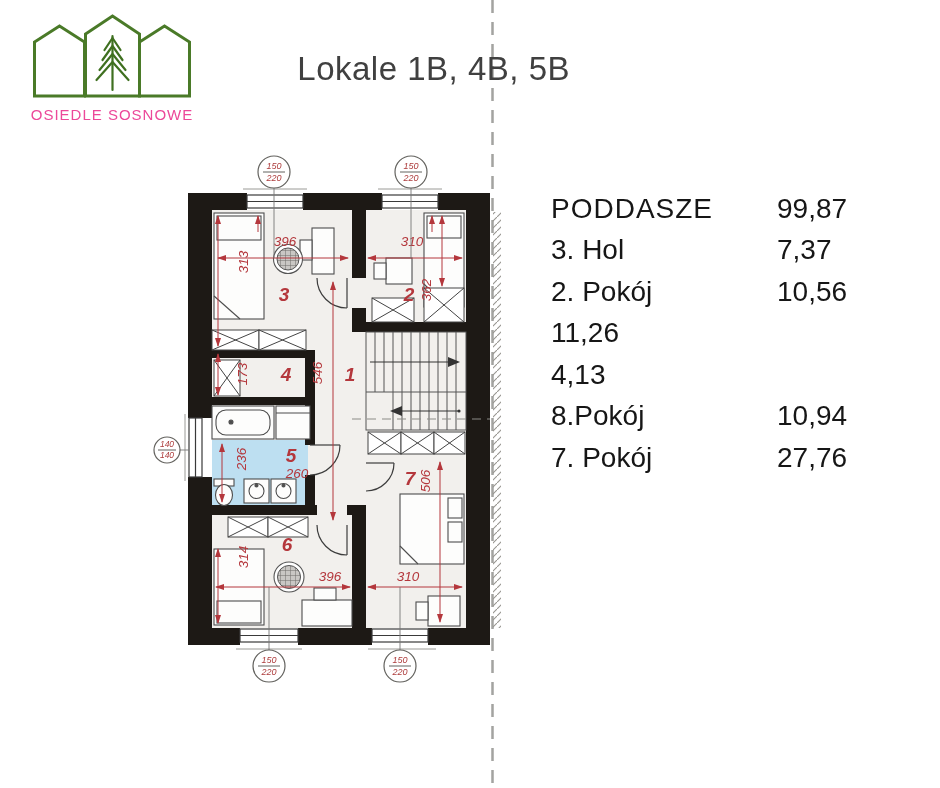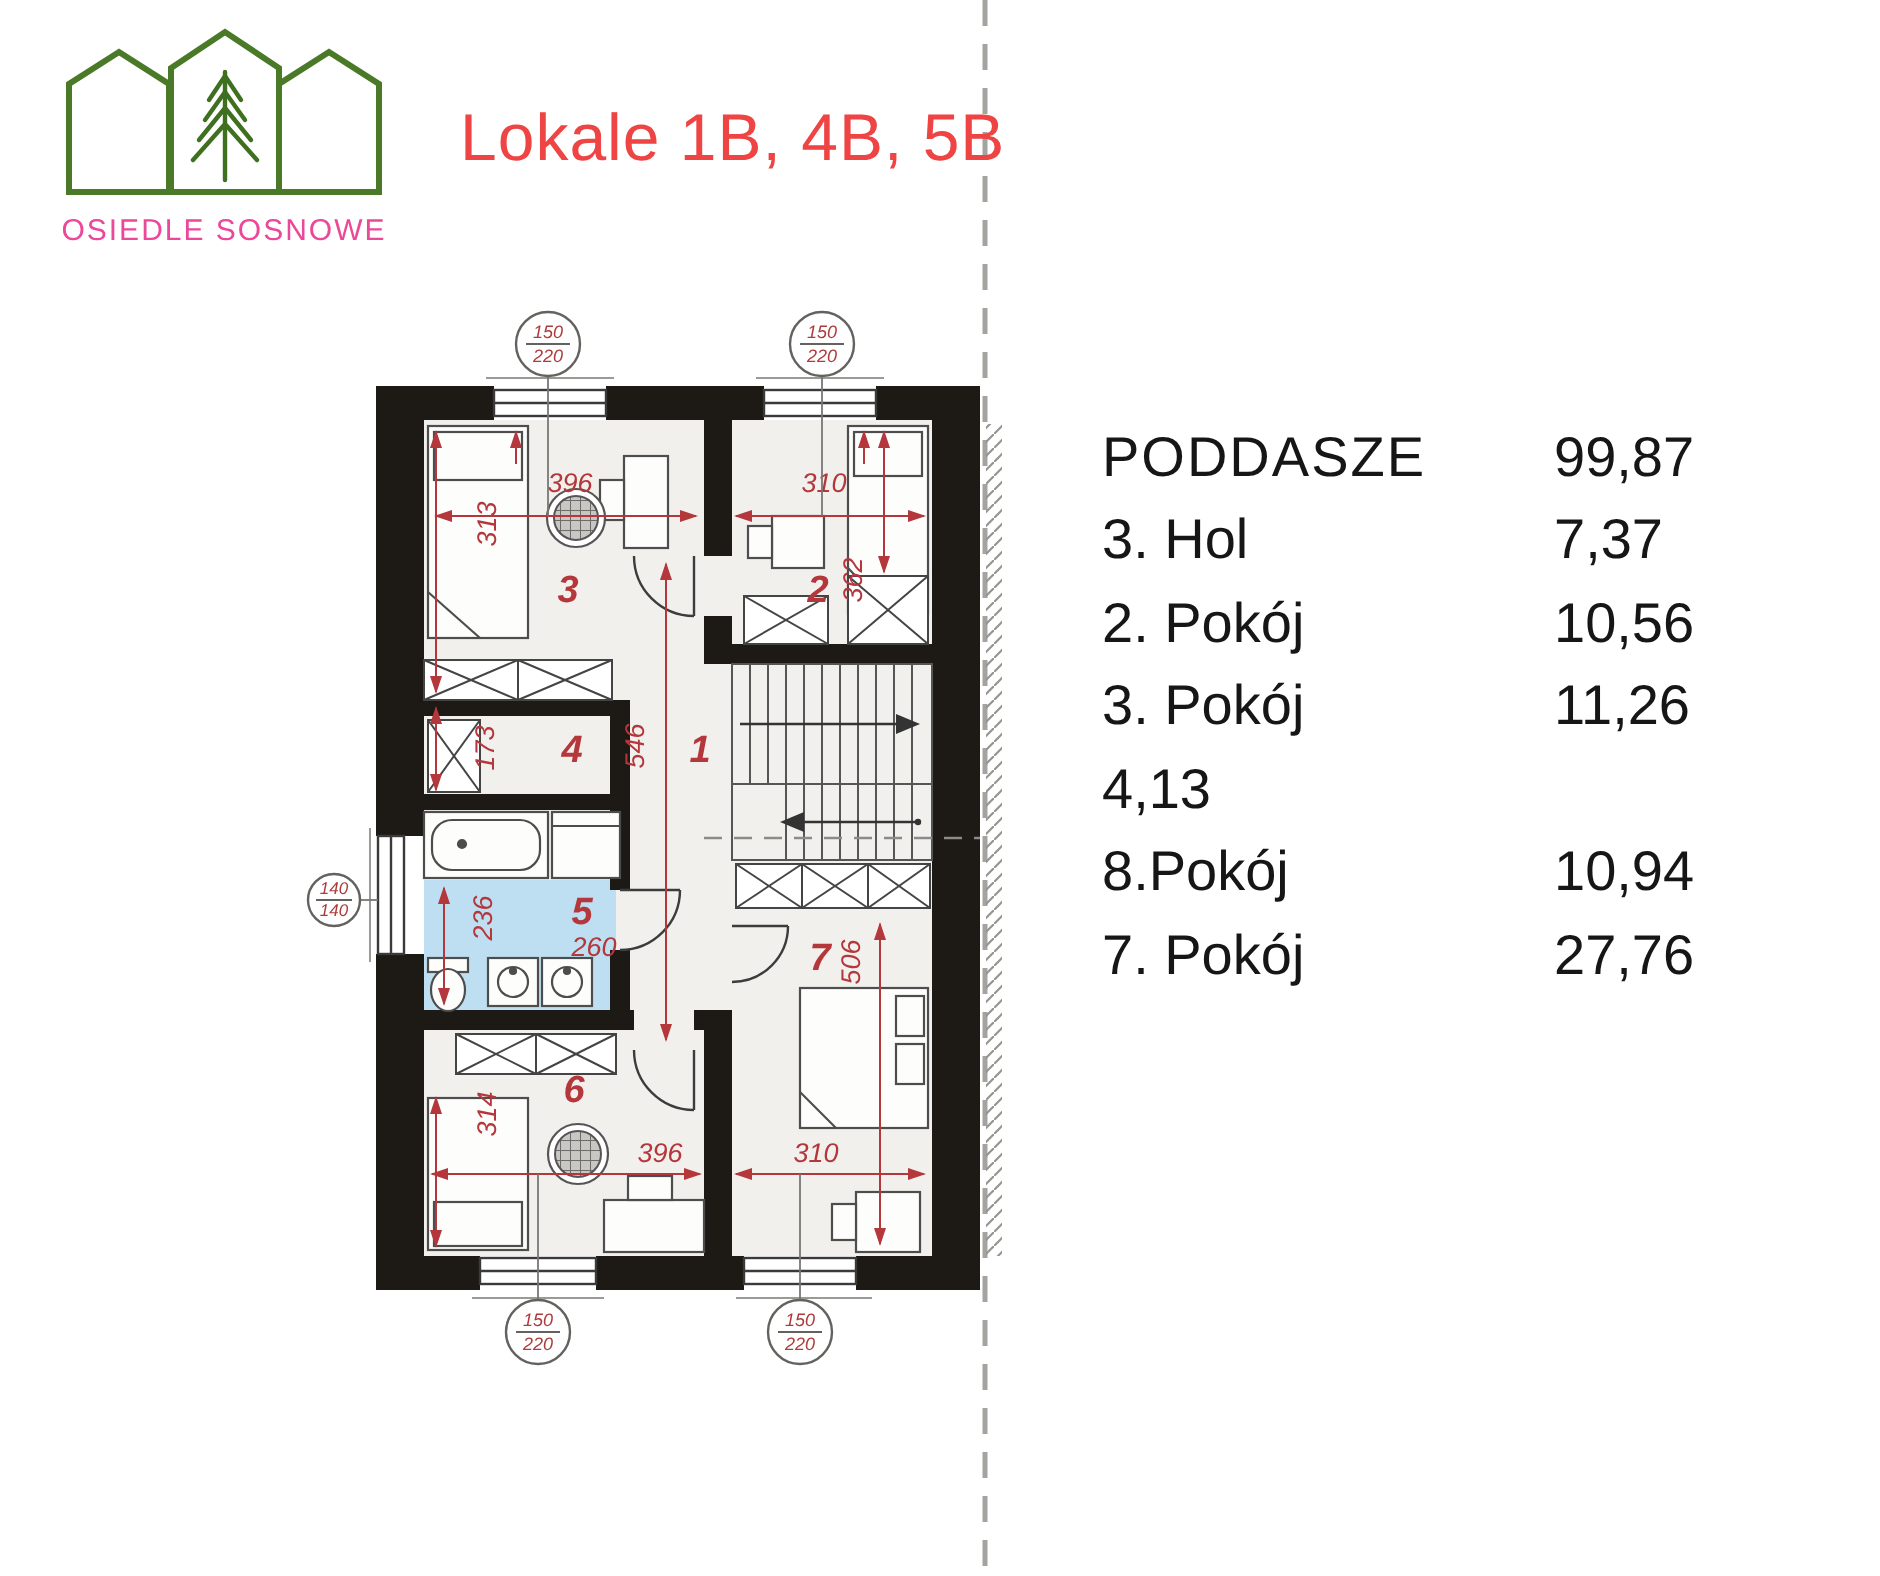--- a/index.html
+++ b/index.html
@@ -1,22 +1,22 @@
 <!DOCTYPE html>
 <html><head>
 <meta charset="utf-8">
 <style>
   html,body{margin:0;padding:0;}
   body{width:940px;height:788px;background:#ffffff;position:relative;overflow:hidden;
        font-family:"Liberation Sans", sans-serif;}
   .logo{position:absolute;left:28px;top:12px;width:168px;text-align:center;}
   .logo-text{margin-top:4px;font-size:15px;letter-spacing:1px;color:#ec4899;font-weight:400;}
-  .page-title{position:absolute;left:230px;top:50px;width:340px;text-align:left;
-              font-size:33px;color:#ef4444;font-weight:400;letter-spacing:0.5px;}
-  .legend{position:absolute;left:551px;top:208px;}
+  .page-title{position:absolute;left:230px;top:50px;width:340px;text-align:right;
+              font-size:33px;color:#404040;font-weight:400;letter-spacing:0.5px;}
+  .legend{position:absolute;left:551px;top:188px;}
   .legend-row{display:flex;height:41.5px;align-items:center;font-size:28px;color:#161616;}
   .legend-label{width:226px;white-space:nowrap;}
   .legend-value{white-space:nowrap;}
   .plan-svg{position:absolute;left:0;top:0;}
   svg text{font-family:"Liberation Sans", sans-serif;}
   .dim{fill:#b4373c;font-style:italic;font-size:13.5px;}
   .roomnum{fill:#b4373c;font-style:italic;font-weight:bold;font-size:19px;}
   .badge-txt{fill:#ad3c3c;font-style:italic;font-size:9px;}
   .badge-txt-s{fill:#ad3c3c;font-style:italic;font-size:8.5px;}
 </style>
@@ -341,21 +341,20 @@
   </div>
   <div class="legend-row">
     <span class="legend-label">3. Hol</span>
     <span class="legend-value">7,37</span>
   </div>
   <div class="legend-row">
     <span class="legend-label">2. Pokój</span>
     <span class="legend-value">10,56</span>
   </div>
   <div class="legend-row">
-    <span class="legend-label">3. Pokój</span>
     <span class="legend-value">11,26</span>
   </div>
   <div class="legend-row">
     <span class="legend-value">4,13</span>
   </div>
   <div class="legend-row">
     <span class="legend-label">8.Pokój</span>
     <span class="legend-value">10,94</span>
   </div>
   <div class="legend-row">

